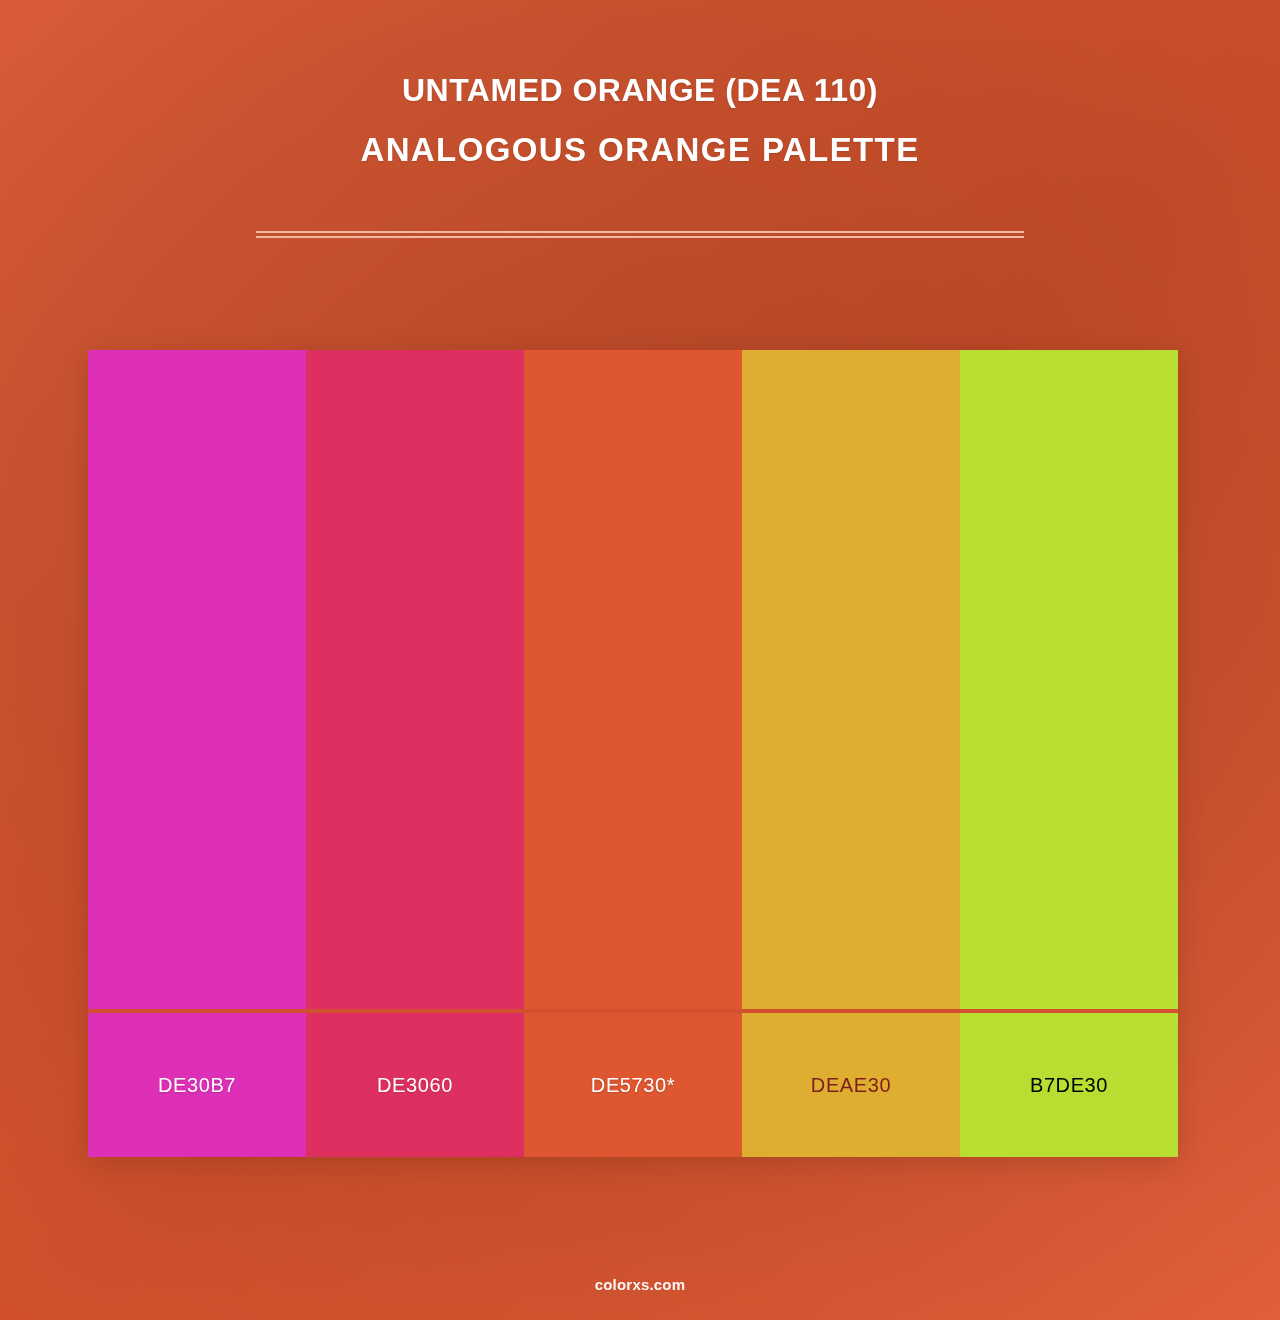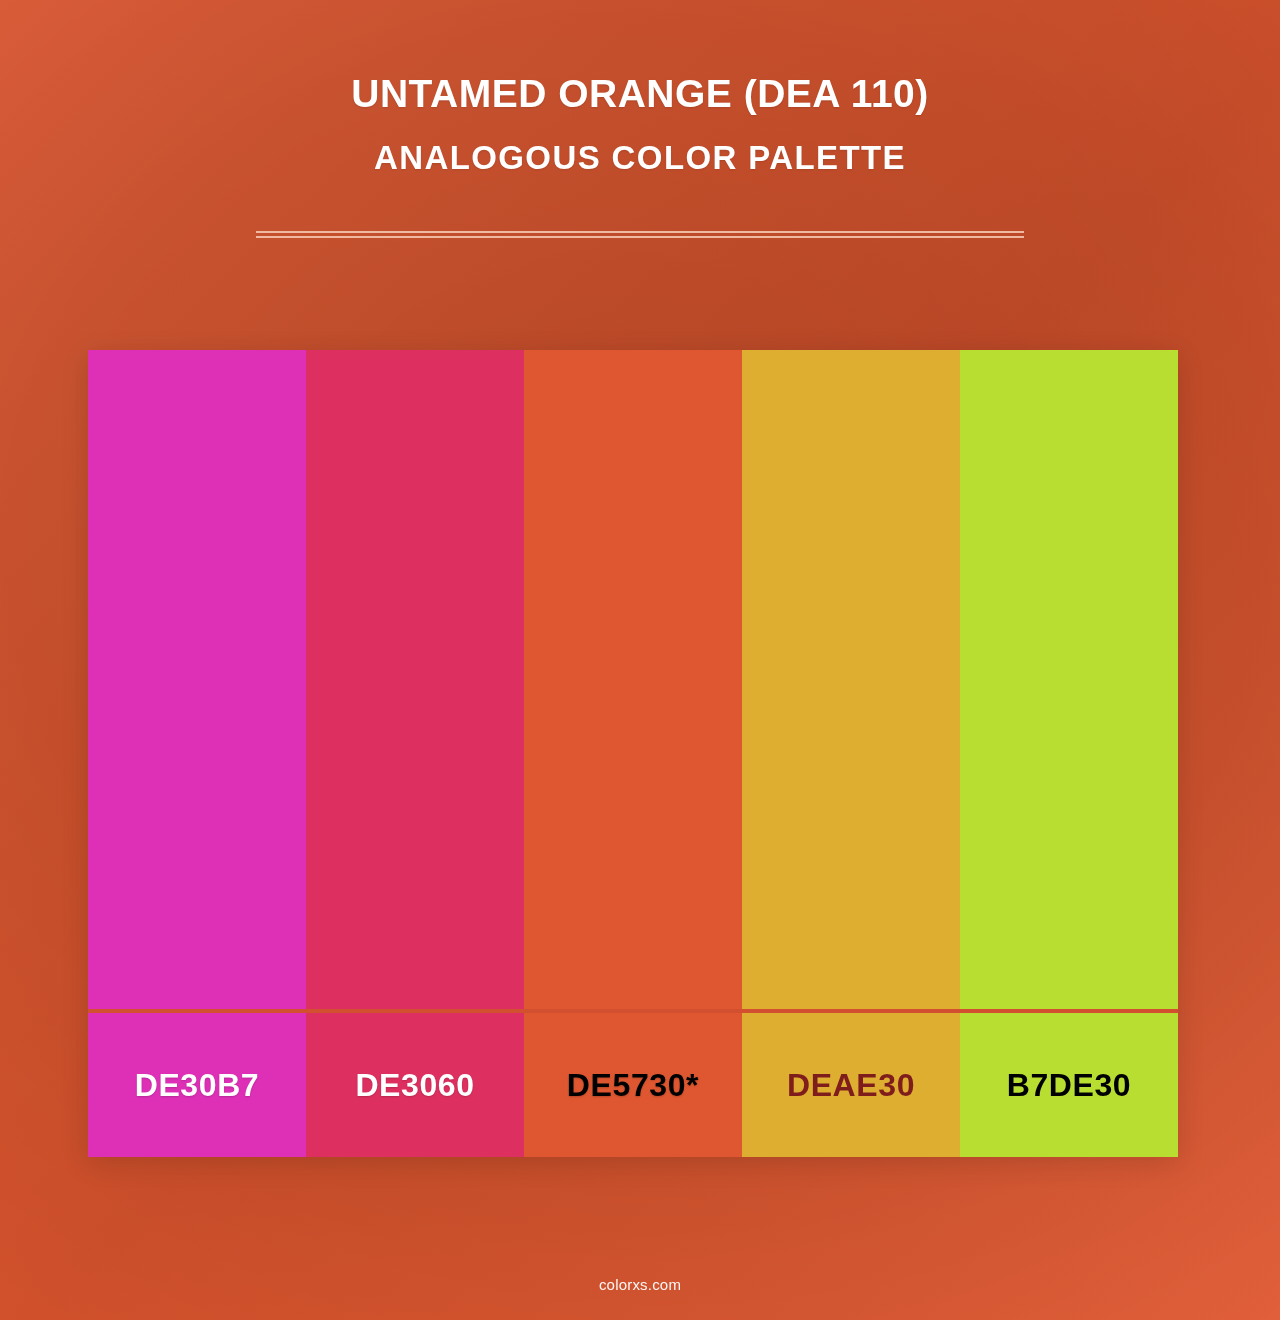--- a/index.html
+++ b/index.html
@@ -29,21 +29,21 @@
   #header {
     position: absolute;
     left: 0;
     top: 0;
     width: 1280px;
     padding-top: 72px;
     text-align: center;
   }
 
   #title {
-    font-size: 39px;
+    font-size: 32px;
     font-weight: bold;
     letter-spacing: 0.5px;
     color: #ffffff;
     line-height: 1.15;
     margin: 0;
     text-shadow: 0 1px 2px rgba(0,0,0,0.12);
     white-space: nowrap;
   }
 
   #subtitle {
@@ -109,56 +109,56 @@
     height: 144px;
   }
   #label-row .label-cell {
     flex: 1 1 0;
     height: 100%;
     display: flex;
     align-items: center;
     justify-content: center;
   }
   #label-row .label-cell .hex-text {
-    font-size: 32px;
-    font-weight: bold;
+    font-size: 20px;
+    font-weight: normal;
     letter-spacing: 0.6px;
   }
   .hex-text.light {
     color: #ffffff;
     text-shadow: 0 1px 2px rgba(0,0,0,0.18);
   }
   .hex-text.dark {
     color: #11100e;
   }
 
   
   #footer {
     position: absolute;
     left: 0;
     bottom: 26px;
     width: 1280px;
     text-align: center;
   }
   #footer-text {
     font-size: 15px;
-    font-weight: normal;
+    font-weight: bold;
     color: #ffffff;
     letter-spacing: 0.2px;
     opacity: 0.95;
   }
 </style>
 </head>
 <body>
 
 <div id="page">
 
   <div id="header">
     <h1 id="title">UNTAMED ORANGE (DEA 110)</h1>
-    <div id="subtitle">ANALOGOUS COLOR PALETTE</div>
+    <div id="subtitle">ANALOGOUS ORANGE PALETTE</div>
   </div>
 
   <div id="divider">
     <div class="rule-top" style="background: rgb(240, 185, 162);"></div>
     <div class="rule-bottom" style="background: rgb(240, 185, 162);"></div>
   </div>
 
   <div id="palette">
 
     <div id="swatch-row">
@@ -172,21 +172,21 @@
     <div id="divider-line" style="background: rgb(210, 80, 47);"></div>
 
     <div id="label-row">
       <div class="label-cell" style="background: rgb(222, 48, 183);">
         <span class="hex-text light" style="color: rgb(255, 255, 255);">DE30B7</span>
       </div>
       <div class="label-cell" style="background: rgb(222, 48, 96);">
         <span class="hex-text light" style="color: rgb(255, 255, 255);">DE3060</span>
       </div>
       <div class="label-cell" style="background: rgb(222, 87, 48);">
-        <span class="hex-text light" style="color: #000000;">DE5730*</span>
+        <span class="hex-text light" style="color: #ffffff;">DE5730*</span>
       </div>
       <div class="label-cell" style="background: rgb(222, 174, 48);">
         <span class="hex-text dark" style="color: #7f1d1d;">DEAE30</span>
       </div>
       <div class="label-cell" style="background: rgb(183, 222, 48);">
         <span class="hex-text dark" style="color: #000000;">B7DE30</span>
       </div>
     </div>
 
   </div>

